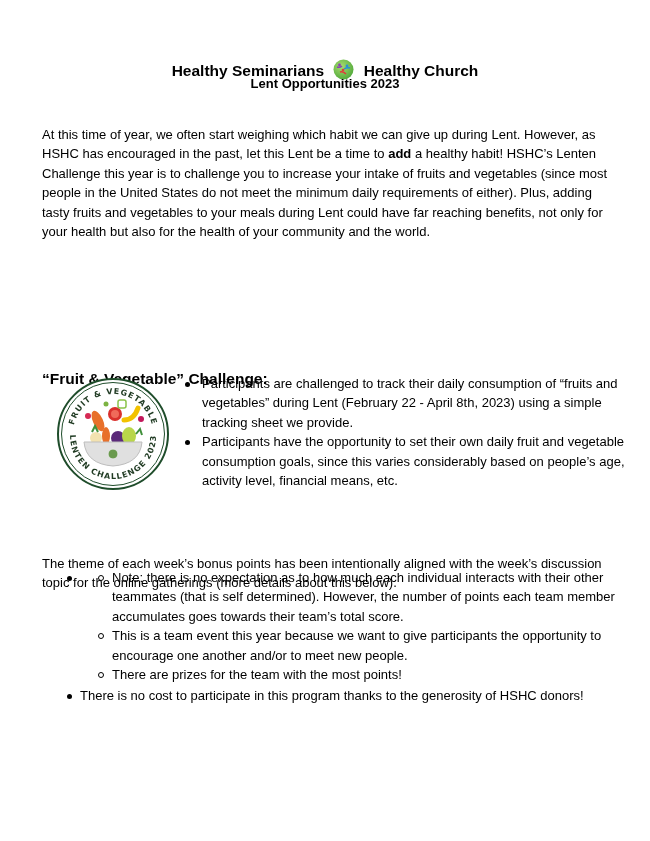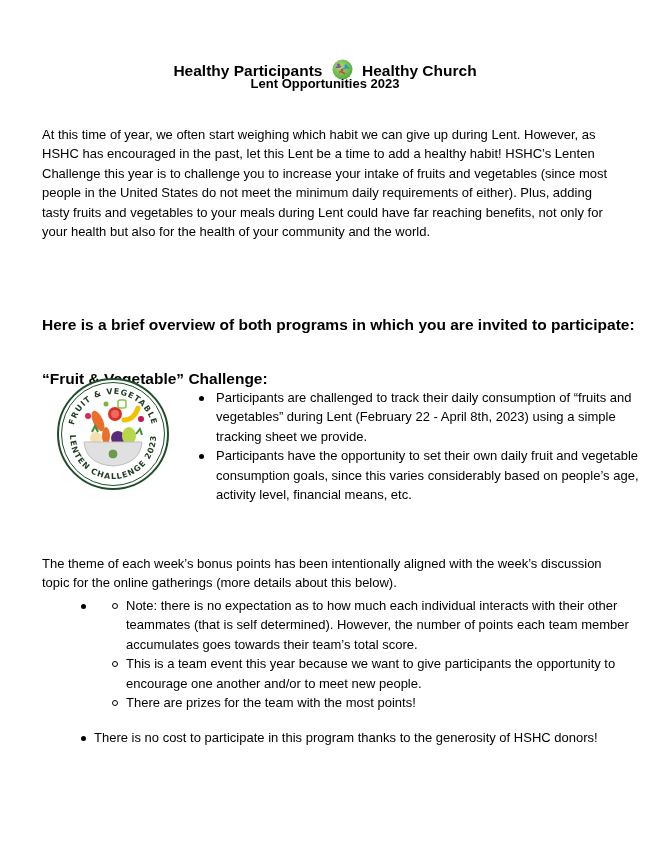--- a/index.html
+++ b/index.html
@@ -19,32 +19,32 @@
   }
   .subtitle {
     position: absolute; top: 77px; left: 0; width: 650px;
     text-align: center; font-weight: bold; font-size: 13px; line-height: 14px;
   }
 
   .para {
     position: absolute; left: 42px; width: 580px;
     font-size: 13px; line-height: 19.4px; margin: 0;
   }
-  .para b { font-weight: normal; }
+  .para b { font-weight: bold; }
 
   .heading {
     position: absolute; left: 42px; font-weight: bold; font-size: 15.5px; line-height: 18px;
     margin: 0; white-space: nowrap;
   }
 
   .badge {
     position: absolute; left: 56px; top: 376px; width: 114px; height: 116px;
   }
 
-  ul { margin: 16px; padding: 0; list-style: none; }
+  ul { margin: 2px; padding: 0; list-style: none; }
   .lvl1 li, .side-list li {
     position: relative; font-size: 13px; line-height: 19.4px;
   }
   .side-list { position: absolute; left: 200px; top: 372px; width: 430px; }
   .side-list li::before {
     content: ""; position: absolute; left: -17px; top: 8px;
     width: 5px; height: 5px; border-radius: 50%; background: #000;
   }
   .lvl1 { position: absolute; left: 78px; top: 564px; width: 560px; }
   .lvl1 > li::before {
@@ -56,21 +56,21 @@
     content: ""; position: absolute; left: -14px; top: 7px;
     width: 4px; height: 4px; border-radius: 50%; border: 1px solid #000; background: transparent;
   }
 </style>
 </head>
 <body>
 
 <div class="page">
 
   <div class="title-row">
-    <span>Healthy Participants</span>
+    <span>Healthy Seminarians</span>
     <span class="logo">
       <svg width="21" height="21" viewBox="0 0 21 21">
         <defs>
           <radialGradient id="lg" cx="40%" cy="35%" r="70%">
             <stop offset="0%" stop-color="#a8dc6e"></stop>
             <stop offset="100%" stop-color="#4fa83a"></stop>
           </radialGradient>
         </defs>
         <circle cx="10.5" cy="10.5" r="10" fill="url(#lg)"></circle>
         <circle cx="6.5" cy="6" r="1.4" fill="#8a3fb5"></circle>
@@ -81,21 +81,20 @@
         <path d="M7 13 Q10 12 13 15" stroke="#e03a3a" stroke-width="1.5" fill="none"></path>
       </svg>
     </span>
     <span>Healthy Church</span>
   </div>
   <div class="subtitle">Lent Opportunities 2023</div>
 
   <p class="para" style="top:125px;"><span>At this time of year, we often start weighing which habit we can give up during Lent.  However, as HSHC has encouraged in the past, let this Lent be a time to </span><b>add</b><span> a healthy habit!  HSHC’s Lenten Challenge this year is to challenge you to increase your intake of fruits and vegetables (since most people in the United States do not meet the minimum daily requirements of either).  Plus, adding tasty fruits and vegetables to your meals during Lent could have far reaching benefits, not only for your health but also for the health of your community and the world.</span></p>
 
 
-  <h2 class="heading" style="top:316px;">Here is a brief overview of both programs in which you are invited to participate:</h2>
 
   <h3 class="heading" style="top:350px;margin-top:20px;">“Fruit &amp; Vegetable” Challenge:</h3>
 
   <div class="badge">
     <svg width="114" height="116" viewBox="0 0 114 116">
       <defs>
         <path id="arcTop" d="M 17 58 A 40 40 0 0 1 97 58"></path>
         <path id="arcBot" d="M 14 60 A 43 43 0 0 0 100 60"></path>
       </defs>
       <circle cx="57" cy="58" r="55" fill="#fff" stroke="#1f4d2b" stroke-width="2"></circle>

